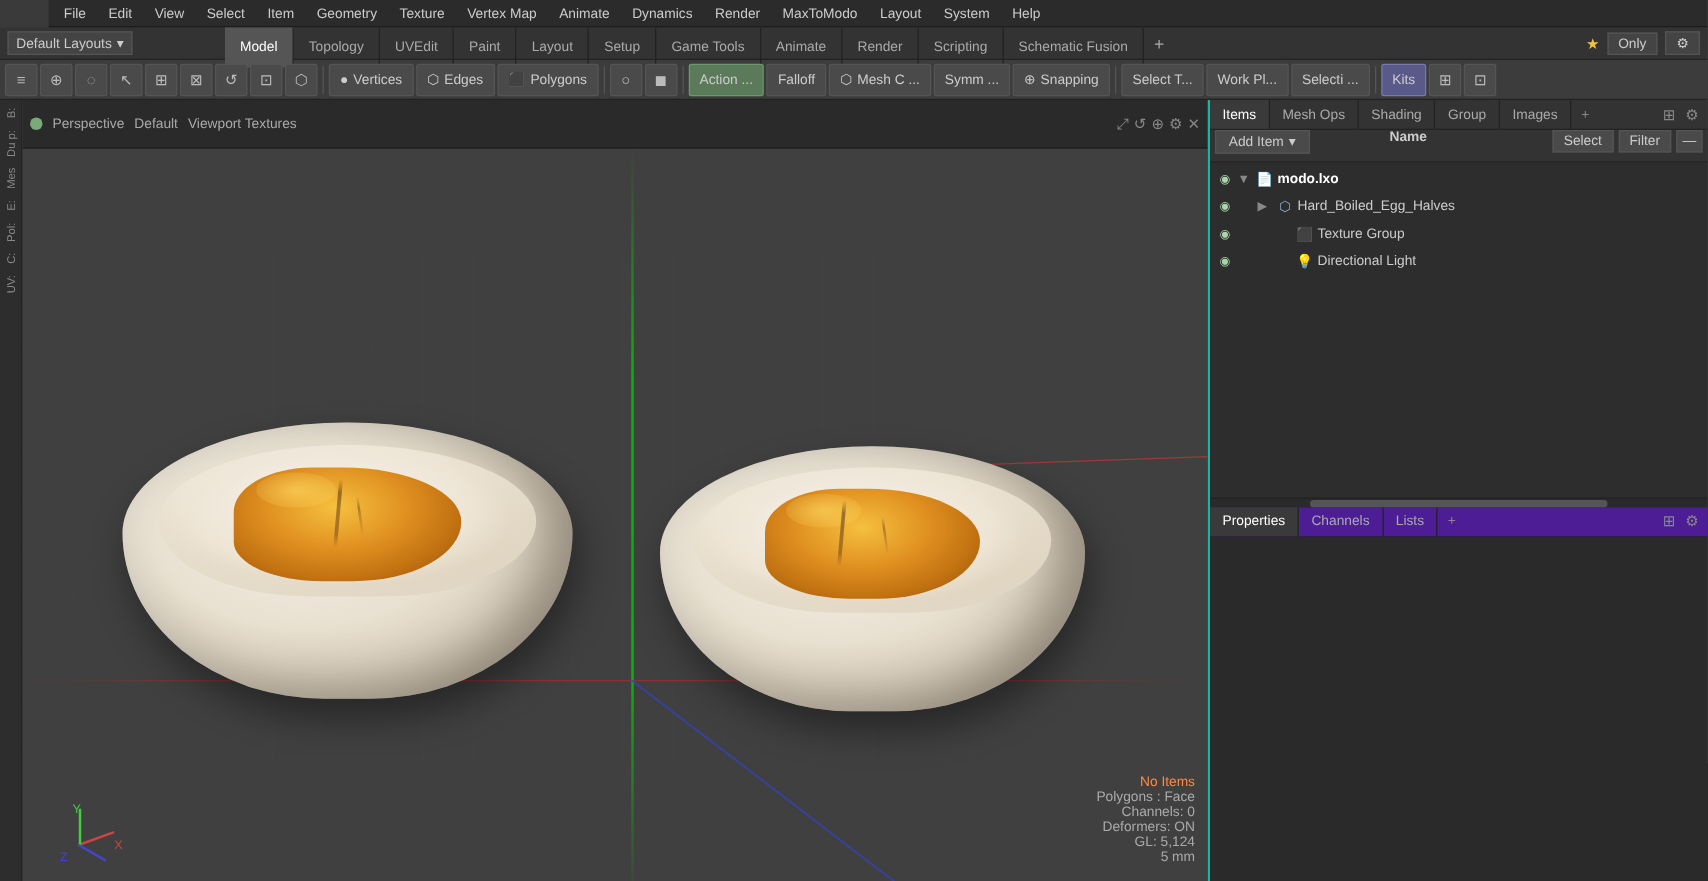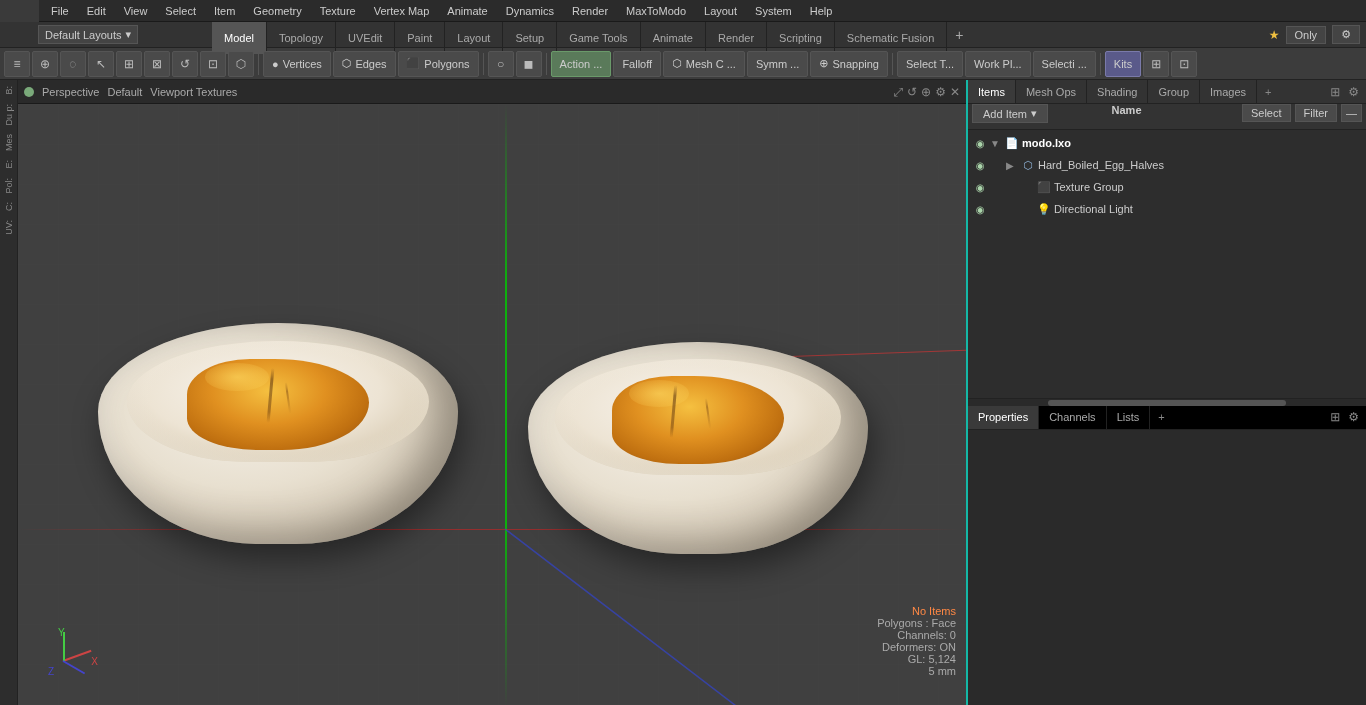--- a/index.html
+++ b/index.html
@@ -4,21 +4,21 @@
   <style>
     * { margin: 0; padding: 0; box-sizing: border-box; }
     body { width: 1366px; height: 705px; background: #3a3a3a; font-family: 'Segoe UI', Arial, sans-serif; font-size: 11px; color: #ccc; overflow: hidden; }
 
     
     #menubar { display: flex; align-items: center; height: 22px; background: #2b2b2b; border-bottom: 1px solid #1a1a1a; padding: 0 4px; gap: 2px; margin-left: 39px; }
     .menu-item { padding: 2px 8px; color: #ccc; cursor: pointer; font-size: 11px; }
 
     
     #layoutbar { display: flex; align-items: center; height: 26px; background: #333; border-bottom: 1px solid #222; }
-    .layout-left { display: flex; align-items: center; padding: 0 6px; gap: 4px; min-width: 180px; margin-left: 32px; }
+    .layout-left { display: flex; align-items: center; padding: 0 6px; gap: 4px; min-width: 180px; }
     .layout-dropdown { background: #444; border: 1px solid #555; color: #ccc; padding: 2px 6px; font-size: 11px; cursor: pointer; display: flex; align-items: center; gap: 4px; }
     .layout-tabs { display: flex; flex: 1; align-items: stretch; height: 100%; }
     .layout-tab { padding: 16px 12px; display: flex; align-items: center; color: #aaa; cursor: pointer; font-size: 11px; border-right: 1px solid #222; }
     .layout-tab.active { background: #555; color: #fff; }
     .layout-tab-plus { padding: 0 8px; display: flex; align-items: center; color: #aaa; cursor: pointer; font-size: 14px; }
     .layout-right { display: flex; align-items: center; gap: 6px; padding: 0 6px; }
     .star-btn { color: #f0c040; font-size: 12px; }
     .layout-btn { background: #444; border: 1px solid #555; color: #ccc; padding: 2px 8px; font-size: 11px; cursor: pointer; }
 
     
@@ -31,21 +31,21 @@
 
     
     #main { display: flex; height: calc(705px - 80px); }
 
     
     #sidepanel { width: 18px; background: #2d2d2d; border-right: 1px solid #222; display: flex; flex-direction: column; align-items: center; padding: 2px 0; gap: 1px; overflow: hidden; }
     .side-label { writing-mode: vertical-rl; transform: rotate(180deg); font-size: 9px; color: #888; padding: 4px 2px; cursor: pointer; white-space: nowrap; }
 
     
     #viewport { flex: 1; background: #3a3a3a; position: relative; overflow: hidden; }
-    #viewport-header { display: flex; align-items: center; height: 24px; background: #2a2a2a; border-bottom: 1px solid #1a1a1a; padding: 0 6px; gap: 8px; }
+    #viewport-header { display: flex; align-items: center; height: 39px; background: #2a2a2a; border-bottom: 1px solid #1a1a1a; padding: 0 6px; gap: 8px; }
     .vp-dot { width: 10px; height: 10px; background: #555; border-radius: 50%; cursor: pointer; }
     .vp-dot.active { background: #7aaa7a; }
     .vp-label { color: #aaa; font-size: 11px; cursor: pointer; }
     .vp-icons { margin-left: auto; display: flex; gap: 4px; }
     .vp-icon { color: #888; font-size: 12px; cursor: pointer; }
 
     #viewport-canvas { width: 100%; height: calc(100% - 22px); position: relative; background: #404040; }
 
     
     .scene-container { width: 100%; height: 100%; position: relative; overflow: hidden; }
@@ -104,21 +104,21 @@
     .item-row { display: flex; align-items: center; height: 22px; padding: 0 4px; cursor: pointer; gap: 2px; }
     .item-eye { width: 16px; height: 16px; display: flex; align-items: center; justify-content: center; color: #888; font-size: 10px; cursor: pointer; }
     .item-eye.visible { color: #aad4aa; }
     .item-indent0 { margin-left: 0; }
     .item-indent1 { margin-left: 16px; }
     .item-indent2 { margin-left: 32px; }
     .item-chevron { color: #888; font-size: 10px; width: 12px; cursor: pointer; }
     .item-icon { width: 16px; height: 16px; display: flex; align-items: center; justify-content: center; font-size: 11px; }
     .item-name { flex: 1; font-size: 11px; color: #ccc; }
     .item-name.bold { font-weight: bold; color: #fff; }
-    #properties-tabs { display: flex; align-items: center; height: 24px; background: #000000; border-bottom: 1px solid #222; }
+    #properties-tabs { display: flex; align-items: center; height: 24px; background: #4c1d95; border-bottom: 1px solid #222; }
     .prop-tab { padding: 0 10px; height: 100%; display: flex; align-items: center; color: #aaa; cursor: pointer; font-size: 11px; border-right: 1px solid #222; }
     .prop-tab.active { background: #3a3a3a; color: #fff; }
     .prop-tab-plus { padding: 0 8px; color: #888; cursor: pointer; }
     .prop-tab-icons { margin-left: auto; display: flex; gap: 2px; padding-right: 4px; }
     .prop-tab-icon { color: #888; cursor: pointer; font-size: 12px; padding: 0 3px; }
     #properties-content { flex: 1; background: #2a2a2a; padding: 4px; }
 
     
     ::-webkit-scrollbar { width: 8px; height: 8px; }
     ::-webkit-scrollbar-track { background: #2a2a2a; }

